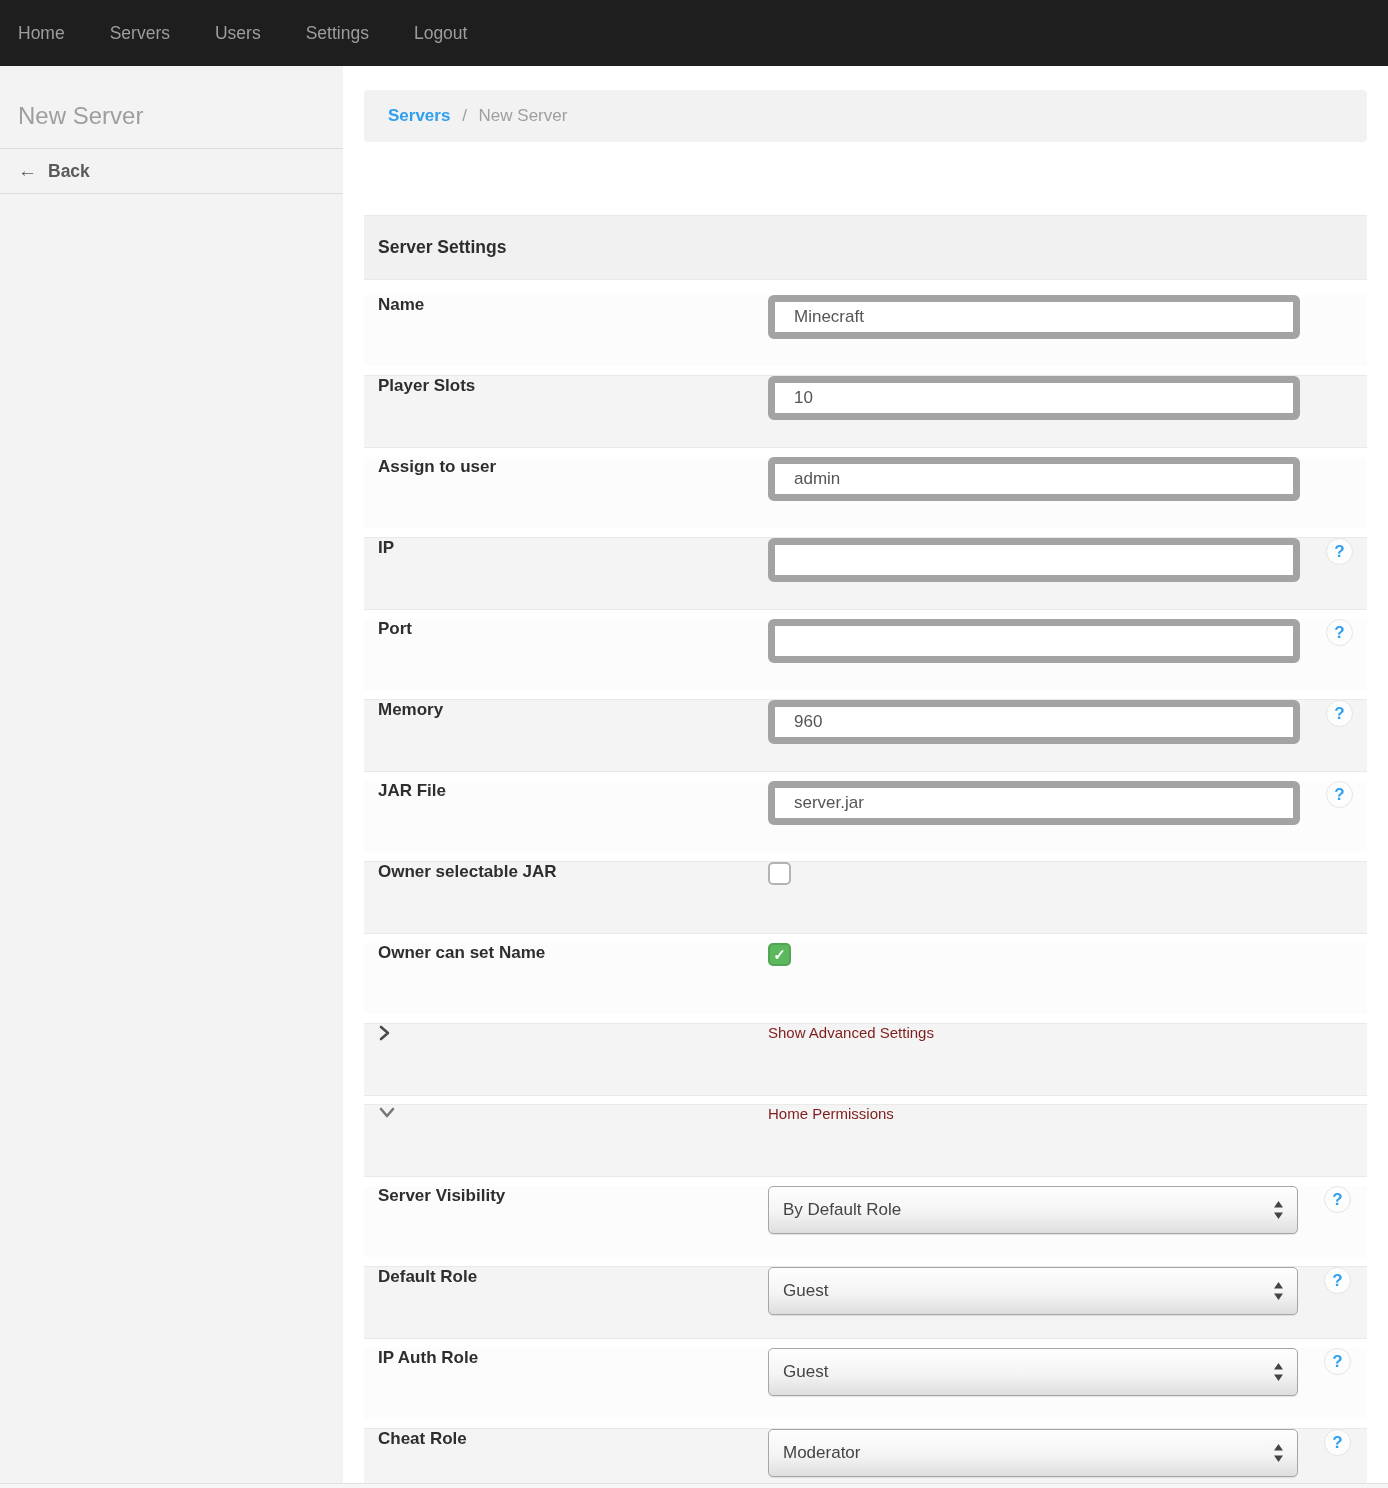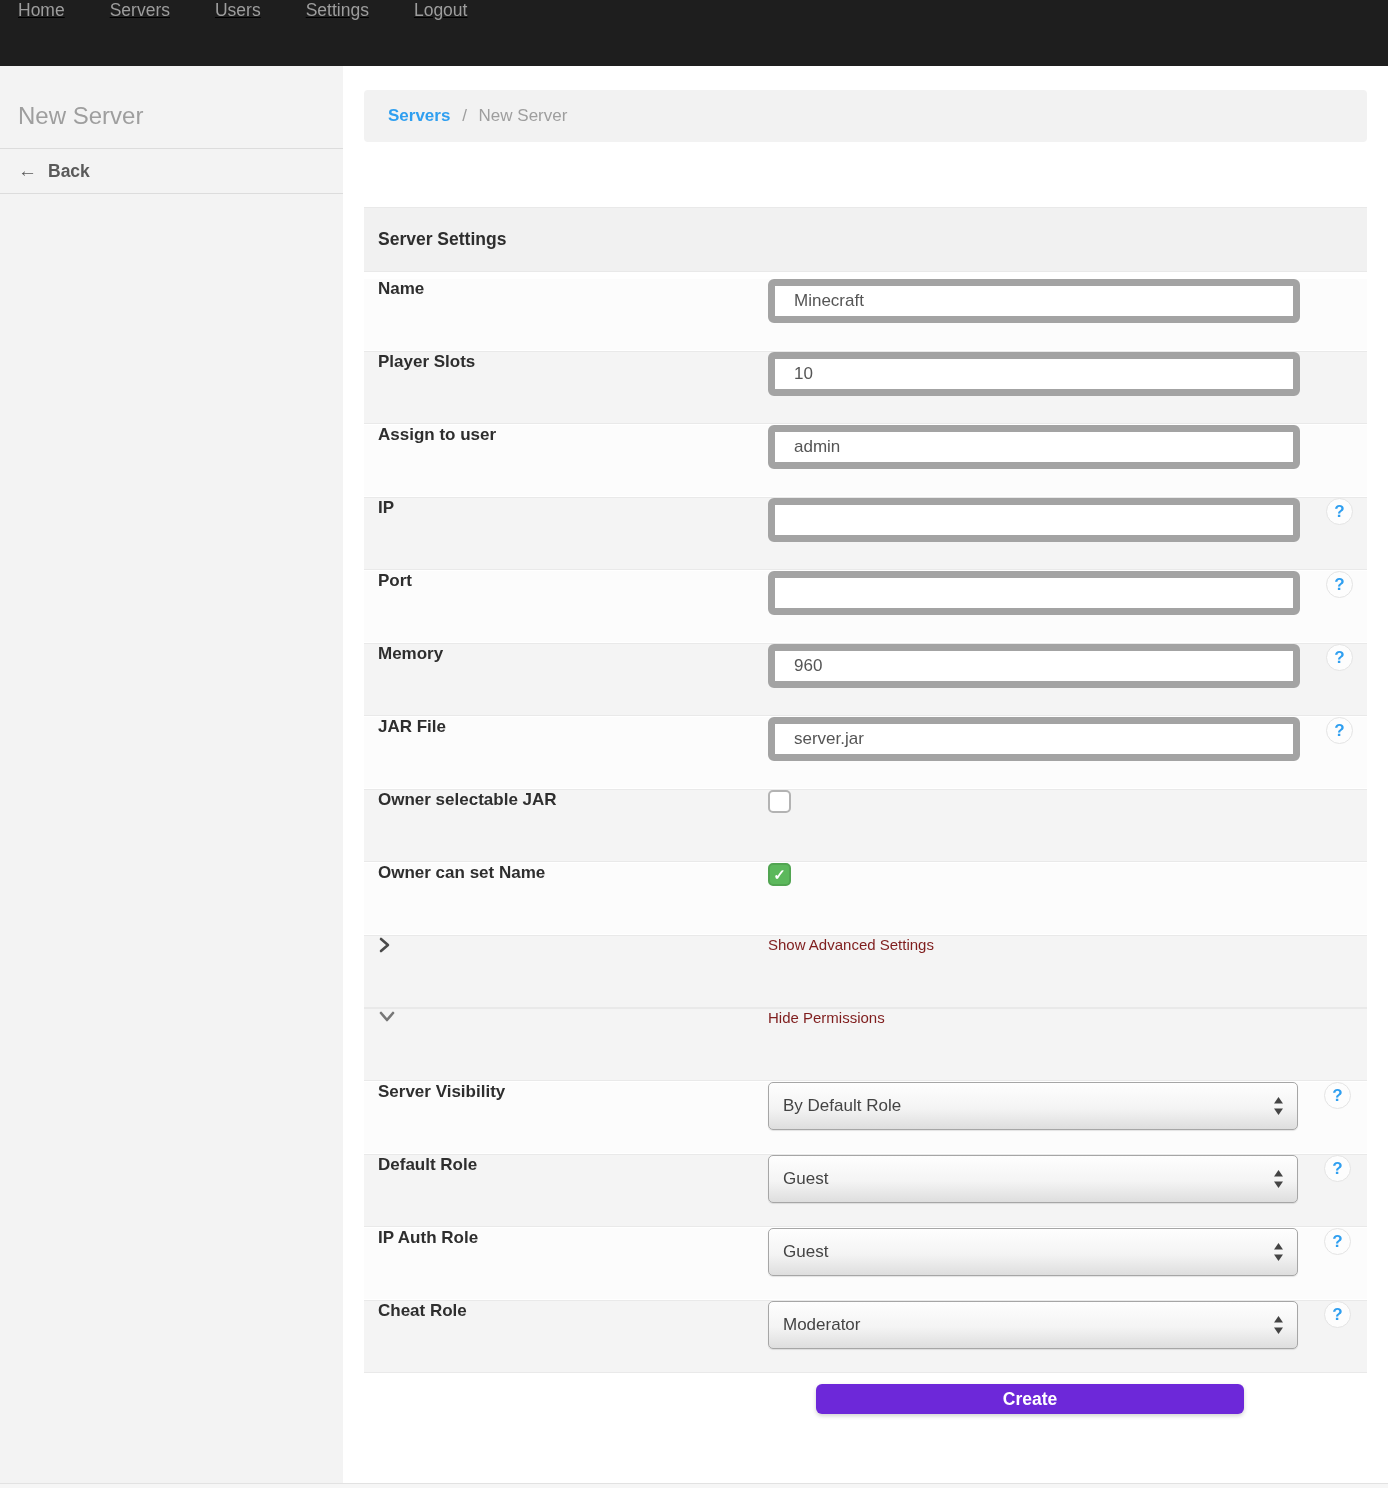--- a/index.html
+++ b/index.html
@@ -1,30 +1,30 @@
 <!DOCTYPE html>
 <html><head>
 <meta charset="utf-8">
 <style>
   * { box-sizing: border-box; margin: 0; padding: 0; }
   html,body { width:1388px; height:1488px; overflow:hidden; }
   body { font-family:"Liberation Sans", sans-serif; background:#fff; position:relative; }
 
   
-  .navbar { height:66px; background:#1e1e1e; display:flex; padding-left:18px; gap:45px;text-decoration:underline; }
+  .navbar { height:66px; background:#1e1e1e; display:flex; align-items:center; padding-left:18px; gap:45px; }
   .navbar a { color:#9d9d9d; font-size:17.5px; text-decoration:none; cursor:pointer; }
 
   
   .layout { display:flex; height:1422px; }
   .sidebar { width:343px; background:#f3f3f3; flex-shrink:0; }
   .sidebar-title { padding:36px 18px 18px 18px; font-size:24px; color:#9e9e9e; }
   .back-item { border-top:1px solid #dcdcdc; border-bottom:1px solid #dcdcdc; padding:11px 18px; display:flex; align-items:center; gap:11px; color:#5a5a5a; font-size:17.5px; font-weight:700; cursor:pointer; }
   .back-arrow { font-weight:700; font-size:19px; color:#5a5a5a; }
 
-  .main { flex:1; background:#fff; padding:24px 21px 0 21px; display:flex; flex-direction:column; }
+  .main { flex:1; background:#fff; padding:24px 21px 0 21px; display:flex; flex-direction:column;gap:8px; }
 
   
   .breadcrumb { background:#f2f2f2; border-radius:4px; padding:16px 24px; font-size:17px; margin-bottom:66px; }
   .bc-link { color:#2f9ff0; font-weight:700; text-decoration:none; cursor:pointer; }
   .bc-sep { color:#9e9e9e; margin:0 7px; }
   .bc-current { color:#9e9e9e; }
 
   
   .row { display:flex; align-items:flex-start; min-height:71px; margin-bottom:2px; padding:0 14px; }
   .row.gray { background:#f4f4f4; box-shadow:0 -1px 0 #e9e9e9, 0 1px 0 #e9e9e9; }
@@ -148,21 +148,21 @@
       </div>
       <a class="toggle-link">Show Advanced Settings</a>
     </div>
 
     <div class="row gray">
       <div class="chev-box">
         <svg width="18" height="14" viewBox="0 0 18 14">
           <polyline points="3,4 9,11 15,4" fill="none" stroke="#777" stroke-width="2.6" stroke-linecap="round" stroke-linejoin="round"></polyline>
         </svg>
       </div>
-      <a class="toggle-link">Hide Permissions</a>
+      <a class="toggle-link">Home Permissions</a>
     </div>
 
     <div class="row white">
       <div class="row-label">Server Visibility</div>
       <div class="select">
         <span>By Default Role</span>
         <svg width="11" height="20" viewBox="0 0 11 20">
           <path d="M5.5 1 L10 7.5 H1 Z" fill="#444"></path>
             <path d="M5.5 19 L1 12.5 H10 Z" fill="#444"></path>
         </svg>

